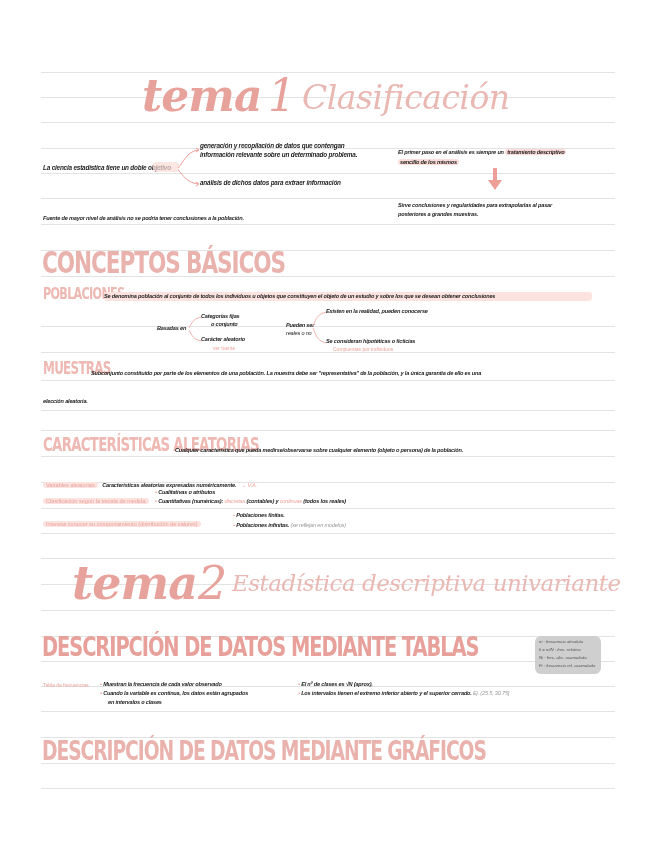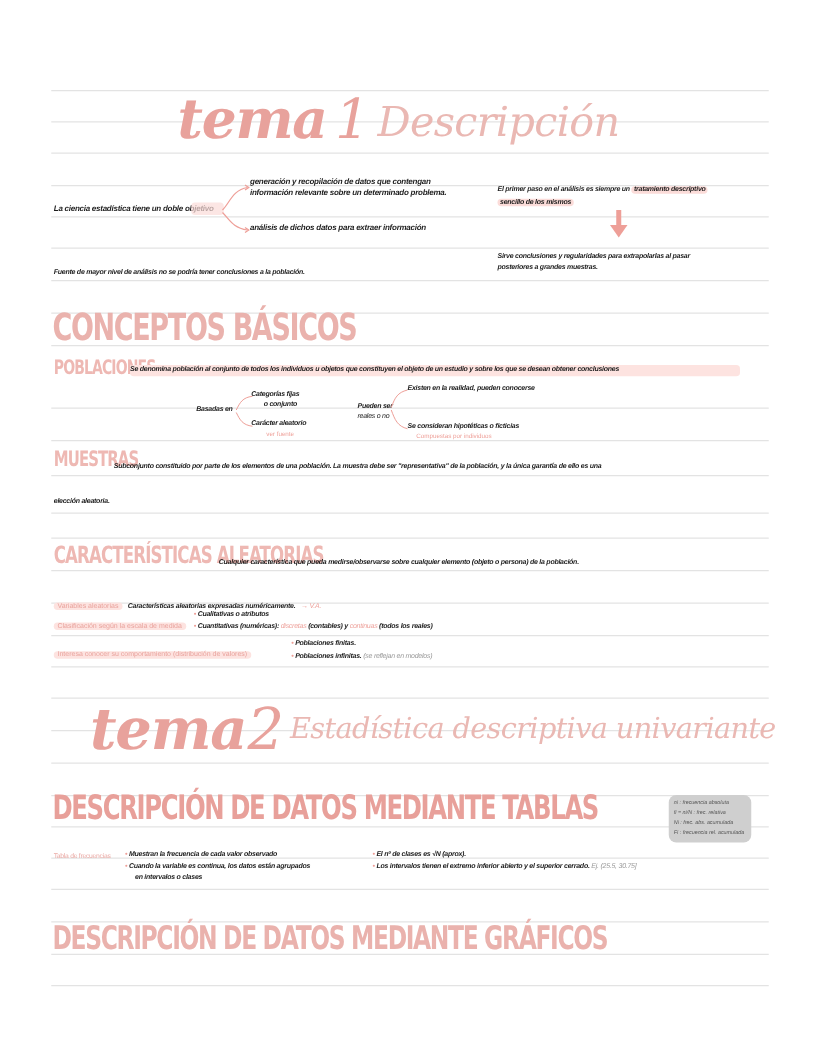--- a/index.html
+++ b/index.html
@@ -71,21 +71,21 @@
   <div class="rule" style="top:661px"></div>
   <div class="rule" style="top:686px"></div>
   <div class="rule" style="top:711px"></div>
   <div class="rule" style="top:737px"></div>
   <div class="rule" style="top:763px"></div>
   <div class="rule" style="top:788px"></div>
 
   <div class="abs" style="left:142px; top:70px; height:56px;">
     <span class="tema-word" style="font-size:44px; position:absolute; left:0; top:0;">tema</span>
     <span class="tema-num" style="font-size:44px; position:absolute; left:126px; top:0;">1</span>
-    <span class="tema-title" style="font-size:33px; position:absolute; left:160px; top:8px;">Descripción</span>
+    <span class="tema-title" style="font-size:33px; position:absolute; left:160px; top:8px;">Clasificación</span>
   </div>
 
   <div class="abs note" style="left:43px; top:164px;">
     <span>La ciencia estadística tiene un doble objetivo</span>
   </div>
   <div class="abs" style="left:153px; top:162px; width:26px; height:10px; background:#fbdcd9; border-radius:3px; opacity:0.7;"></div>
 
   <svg class="arrow-svg" style="left:176px; top:144px;" width="28" height="46">
     <path d="M2 24 C 8 18, 10 8, 22 6" stroke="#ee9f98" stroke-width="1" fill="none"></path>
     <path d="M20 4 L23 6 L20 8" stroke="#ee9f98" stroke-width="1" fill="none"></path>

